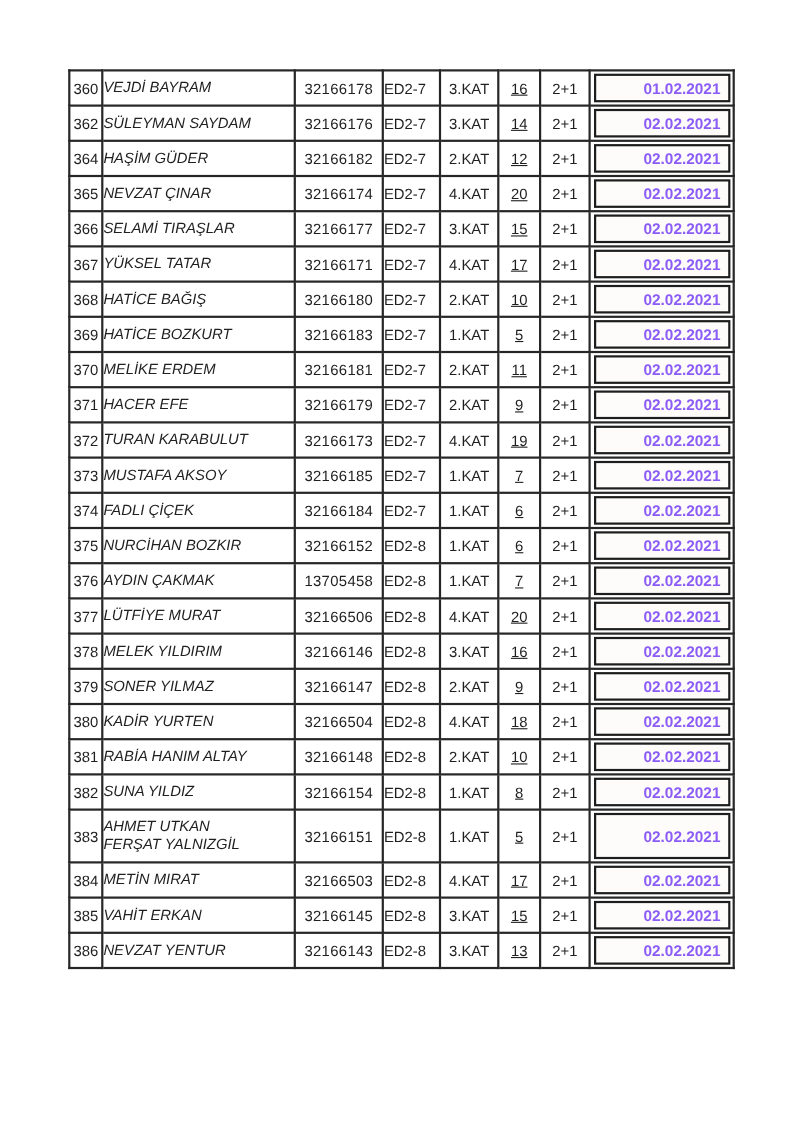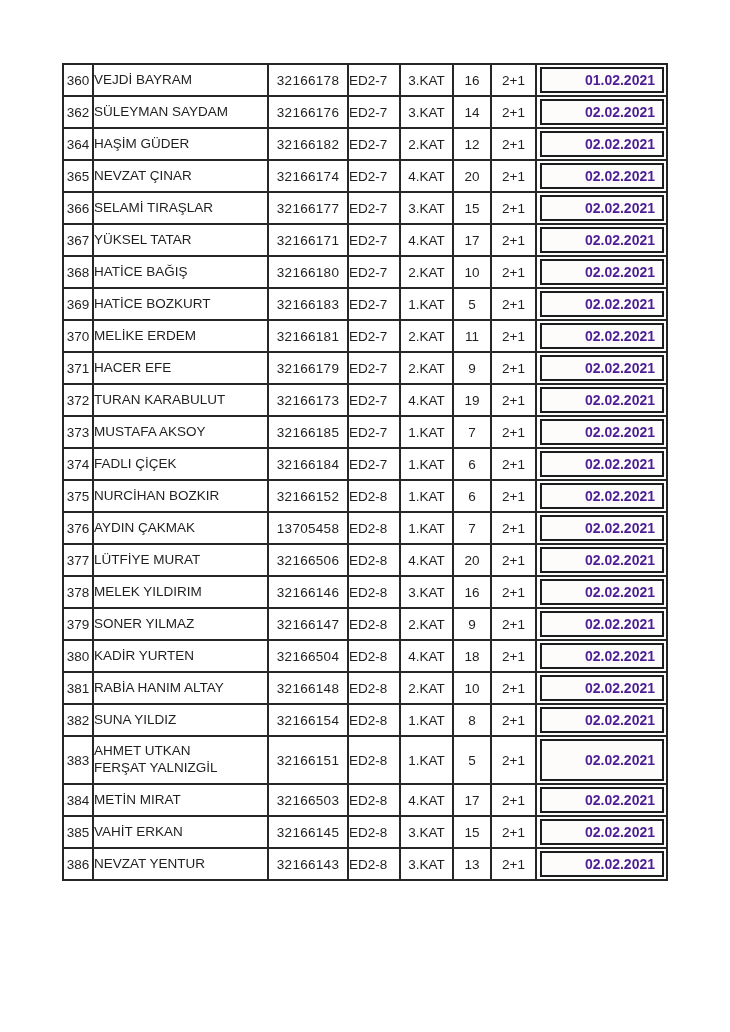--- a/index.html
+++ b/index.html
@@ -25,39 +25,39 @@
     border: 2px solid #262626;
     font-size: 13.5px;
     color: #1f1f1f;
     vertical-align: middle;
     padding: 0;
     overflow: hidden;
   }
   tr.row { height: 32px; }
   tr.row.tall { height: 48px; }
   td.c-no   { text-align: center; }
-  td.c-name { text-align: left; padding-left: 5px; white-space: pre-line; line-height: 1.25; }
+  td.c-name { text-align: left; padding-left: 5px; white-space: pre-line; line-height: 1.25; font-style: italic; }
   td.c-reg  { text-align: center; letter-spacing: 0.3px; }
   td.c-block{ text-align: left; padding-left: 4px; }
   td.c-floor{ text-align: center; }
-  td.c-unit { text-align: center; }
+  td.c-unit { text-align: center; text-decoration: underline; }
   td.c-plan { text-align: center; }
   td.c-date { position: relative; border-left-width: 3px; }
   .datebox {
     position: absolute;
     top: 2px; right: 2px; bottom: 2px; left: 3px;
     border: 2px solid #1d1d1d;
     background: #fdfcfb;
     display: flex;
     align-items: center;
     justify-content: flex-end;
     padding-right: 7px;
     font-weight: bold;
     font-size: 14px;
-    color: #4c1d95;
+    color: #8b5cf6;
   }
 </style>
 </head>
 <body>
 
 <div class="page">
   <table class="roster">
     <colgroup>
       <col style="width:30px">
       <col style="width:175px">

